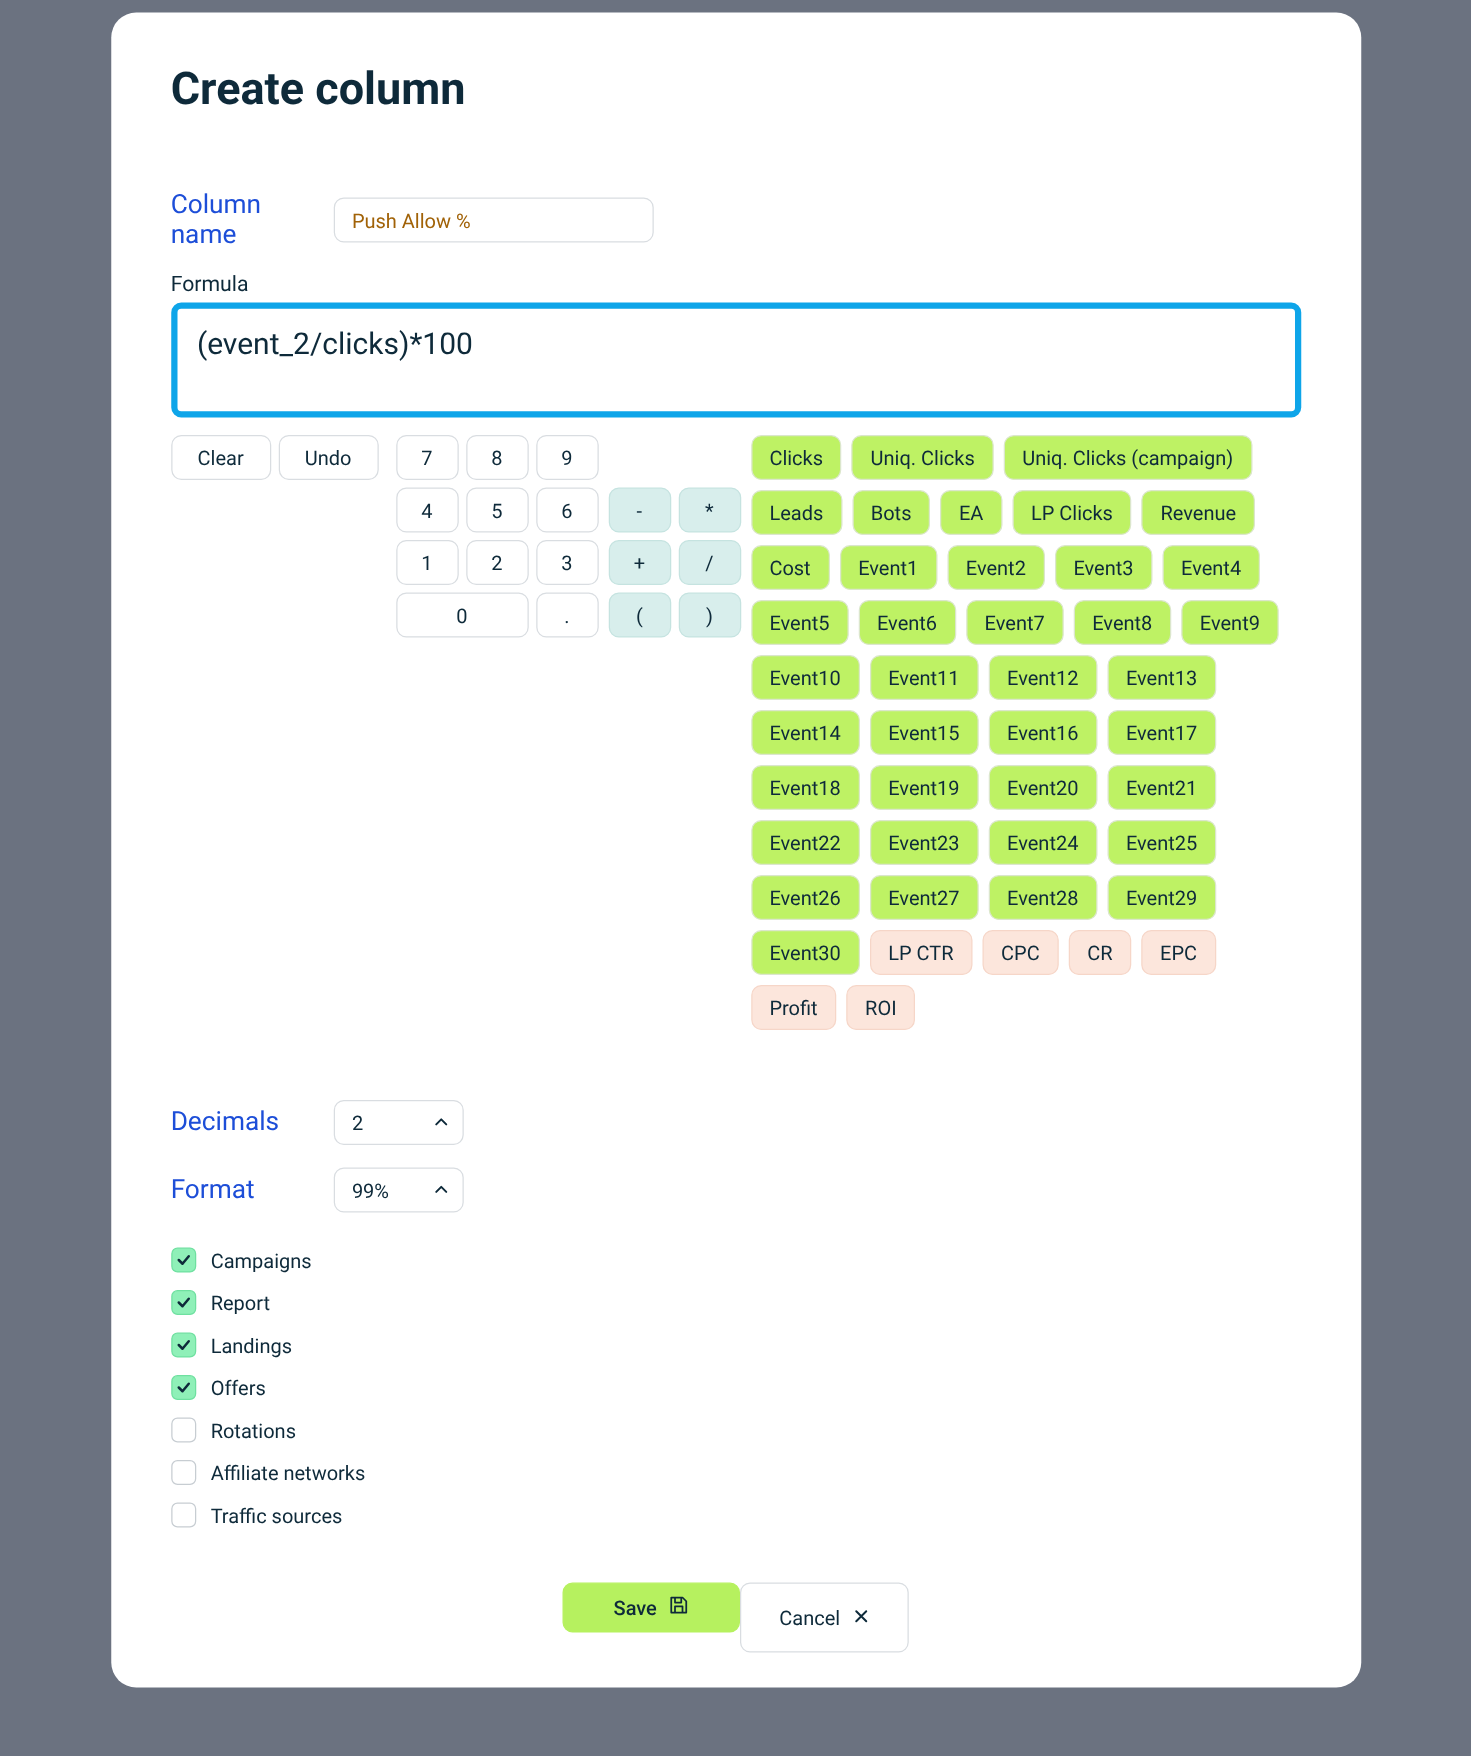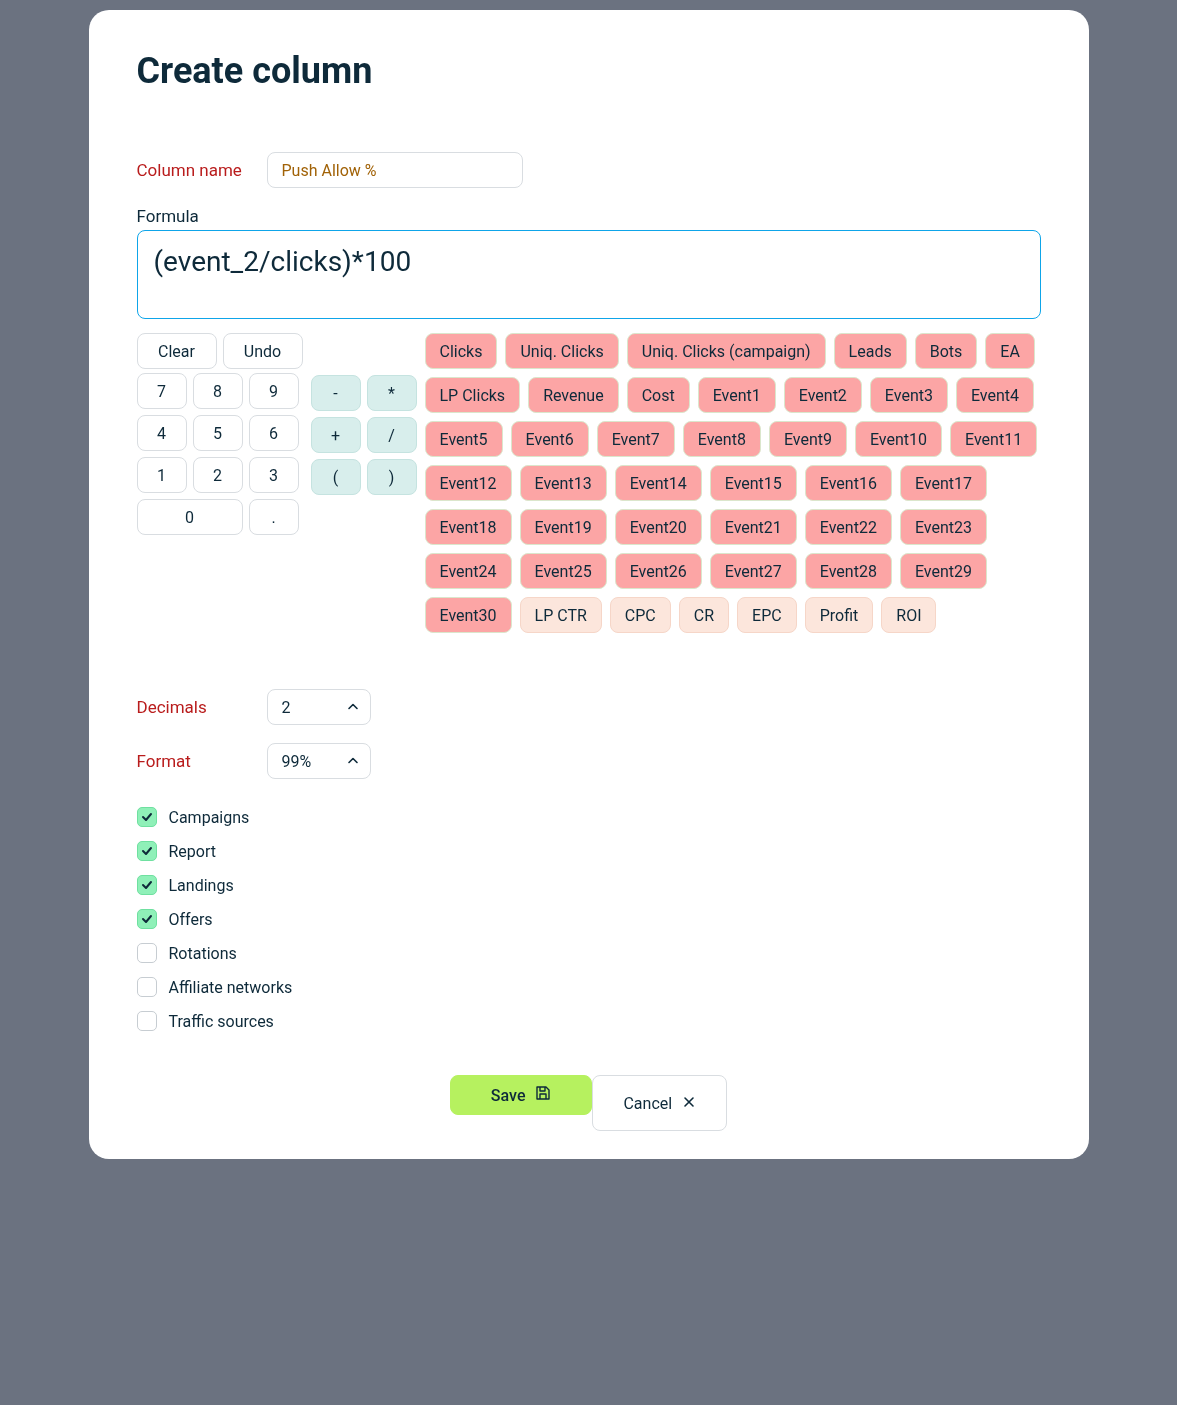--- a/index.html
+++ b/index.html
@@ -25,55 +25,55 @@
     color: #0e2a3a;
     margin-bottom: 60px;
   }
   .row {
     display: flex;
     align-items: center;
     margin-bottom: 18px;
   }
   .row-label {
     width: 130px;
-    color: #b91c1c;
-    font-size: 17px;
+    color: #1d4ed8;
+    font-size: 21px;
   }
   .text-input {
     border: 1px solid #d9dde1;
     border-radius: 8px;
     padding: 8px 14px;
     font-size: 16px;
     color: #a16207;
     width: 256px;
     height: 36px;
     font-family: inherit;
   }
   .formula-label {
     font-size: 17px;
     color: #0e2a3a;
     margin-bottom: 4px;
   }
   .formula-box {
-    border: 1px solid #0ea5e9;
+    border: 5px solid #0ea5e9;
     border-radius: 8px;
     padding: 14px 16px 40px 16px;
-    font-size: 28px;
+    font-size: 24px;
     color: #0e2a3a;
     width: 100%;
     min-height: 72px;
     margin-bottom: 14px;
   }
   .builder {
     display: flex;
     gap: 8px;
     align-items: flex-start;
     flex-wrap: wrap;
   }
-  .keypad-col { display: flex; flex-direction: column; gap: 4px; }
+  .keypad-col { display: flex; flex-direction: row; gap: 14px; }
   .keypad-actions { display: flex; gap: 6px; margin-bottom: 0; }
   .num-grid { display: grid; grid-template-columns: repeat(3, 50px); gap: 6px; }
   .num-grid .wide { grid-column: span 2; }
   .op-grid { display: grid; grid-template-columns: repeat(2,50px); gap: 6px; align-content: start; }
   .btn {
     border: 1px solid #d9dde1;
     background: #fff;
     border-radius: 8px;
     font-size: 16px;
     color: #0e2a3a;
@@ -83,21 +83,21 @@
     justify-content: center;
     padding: 0 14px;
     height: 36px;
     font-family: inherit;
   }
   .num-grid .btn, .op-grid .btn { padding: 0; width: 50px; height: 36px; }
   .num-grid .btn.wide { width: 106px; }
   .btn.action { width: 80px; }
   .btn.op { background: #d8eeec; border-color: #c5e3e0; }
   .token-wrap { display: flex; flex-wrap: wrap; gap: 8px; flex: 1; min-width: 300px; }
-  .btn.token-green { background: #fca5a5; border-color: #dbe6cc; }
+  .btn.token-green { background: #bef264; border-color: #dbe6cc; }
   .btn.token-orange { background: #fce6dc; border-color: #f6d6c8; }
   .controls { margin-top: 56px; }
   .select-wrap {
     position: relative;
     display: inline-block;
   }
   .select {
     border: 1px solid #d9dde1;
     border-radius: 8px;
     padding: 6px 40px 6px 14px;

